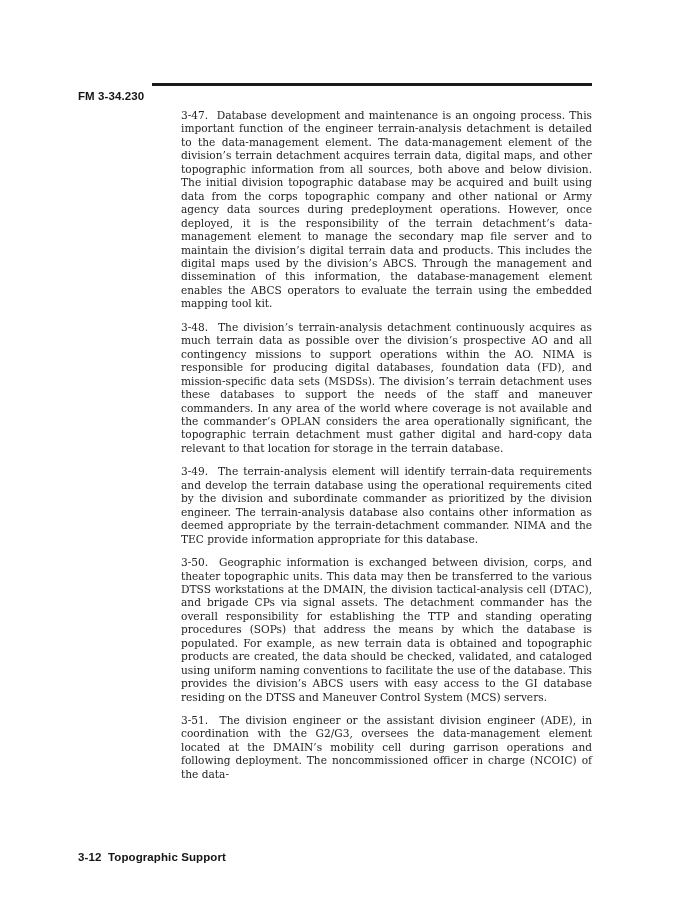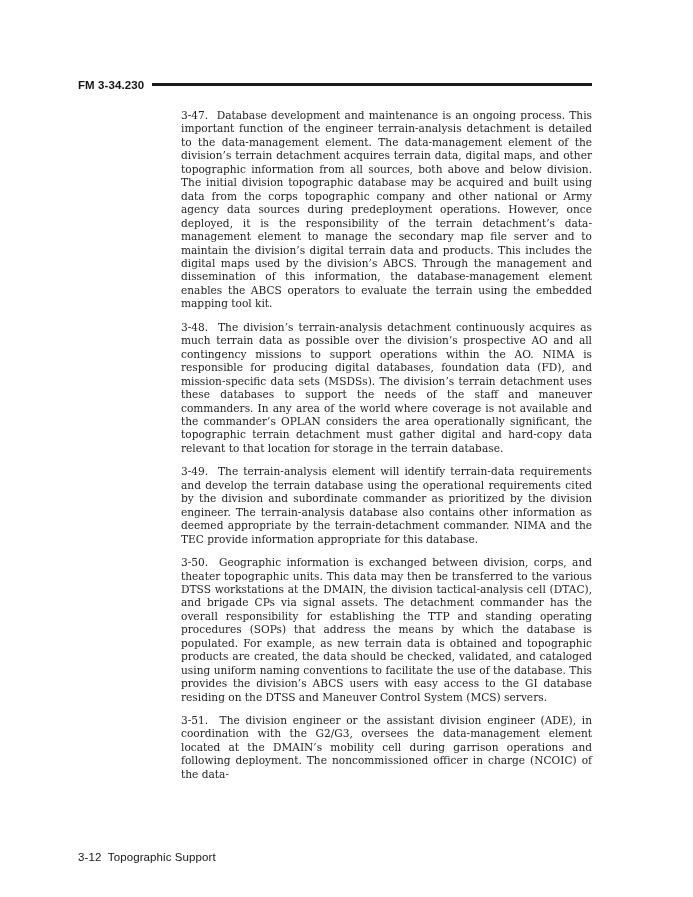--- a/index.html
+++ b/index.html
@@ -12,21 +12,21 @@
     width: 693px;
     height: 897px;
     background: #ffffff;
     overflow: hidden;
     font-family: "Liberation Sans", sans-serif;
     color: #1e1e1e;
   }
   .header-label {
     position: absolute;
     left: 78px;
-    top: 79px;
+    top: 90px;
     font-family: "Liberation Sans", sans-serif;
     font-weight: bold;
     font-size: 11.5px;
     letter-spacing: 0.1px;
     color: #151515;
     white-space: nowrap;
   }
   .header-rule {
     position: absolute;
     left: 152px;
@@ -48,21 +48,21 @@
   }
   .body-column p {
     margin: 0 0 10px 0;
     padding: 0;
   }
   .footer-label {
     position: absolute;
     left: 78px;
     top: 851px;
     font-family: "Liberation Sans", sans-serif;
-    font-weight: normal;
+    font-weight: bold;
     font-size: 11.5px;
     letter-spacing: 0.1px;
     color: #151515;
     white-space: nowrap;
   }
 </style>
 </head>
 <body>
 
 <div class="page">

